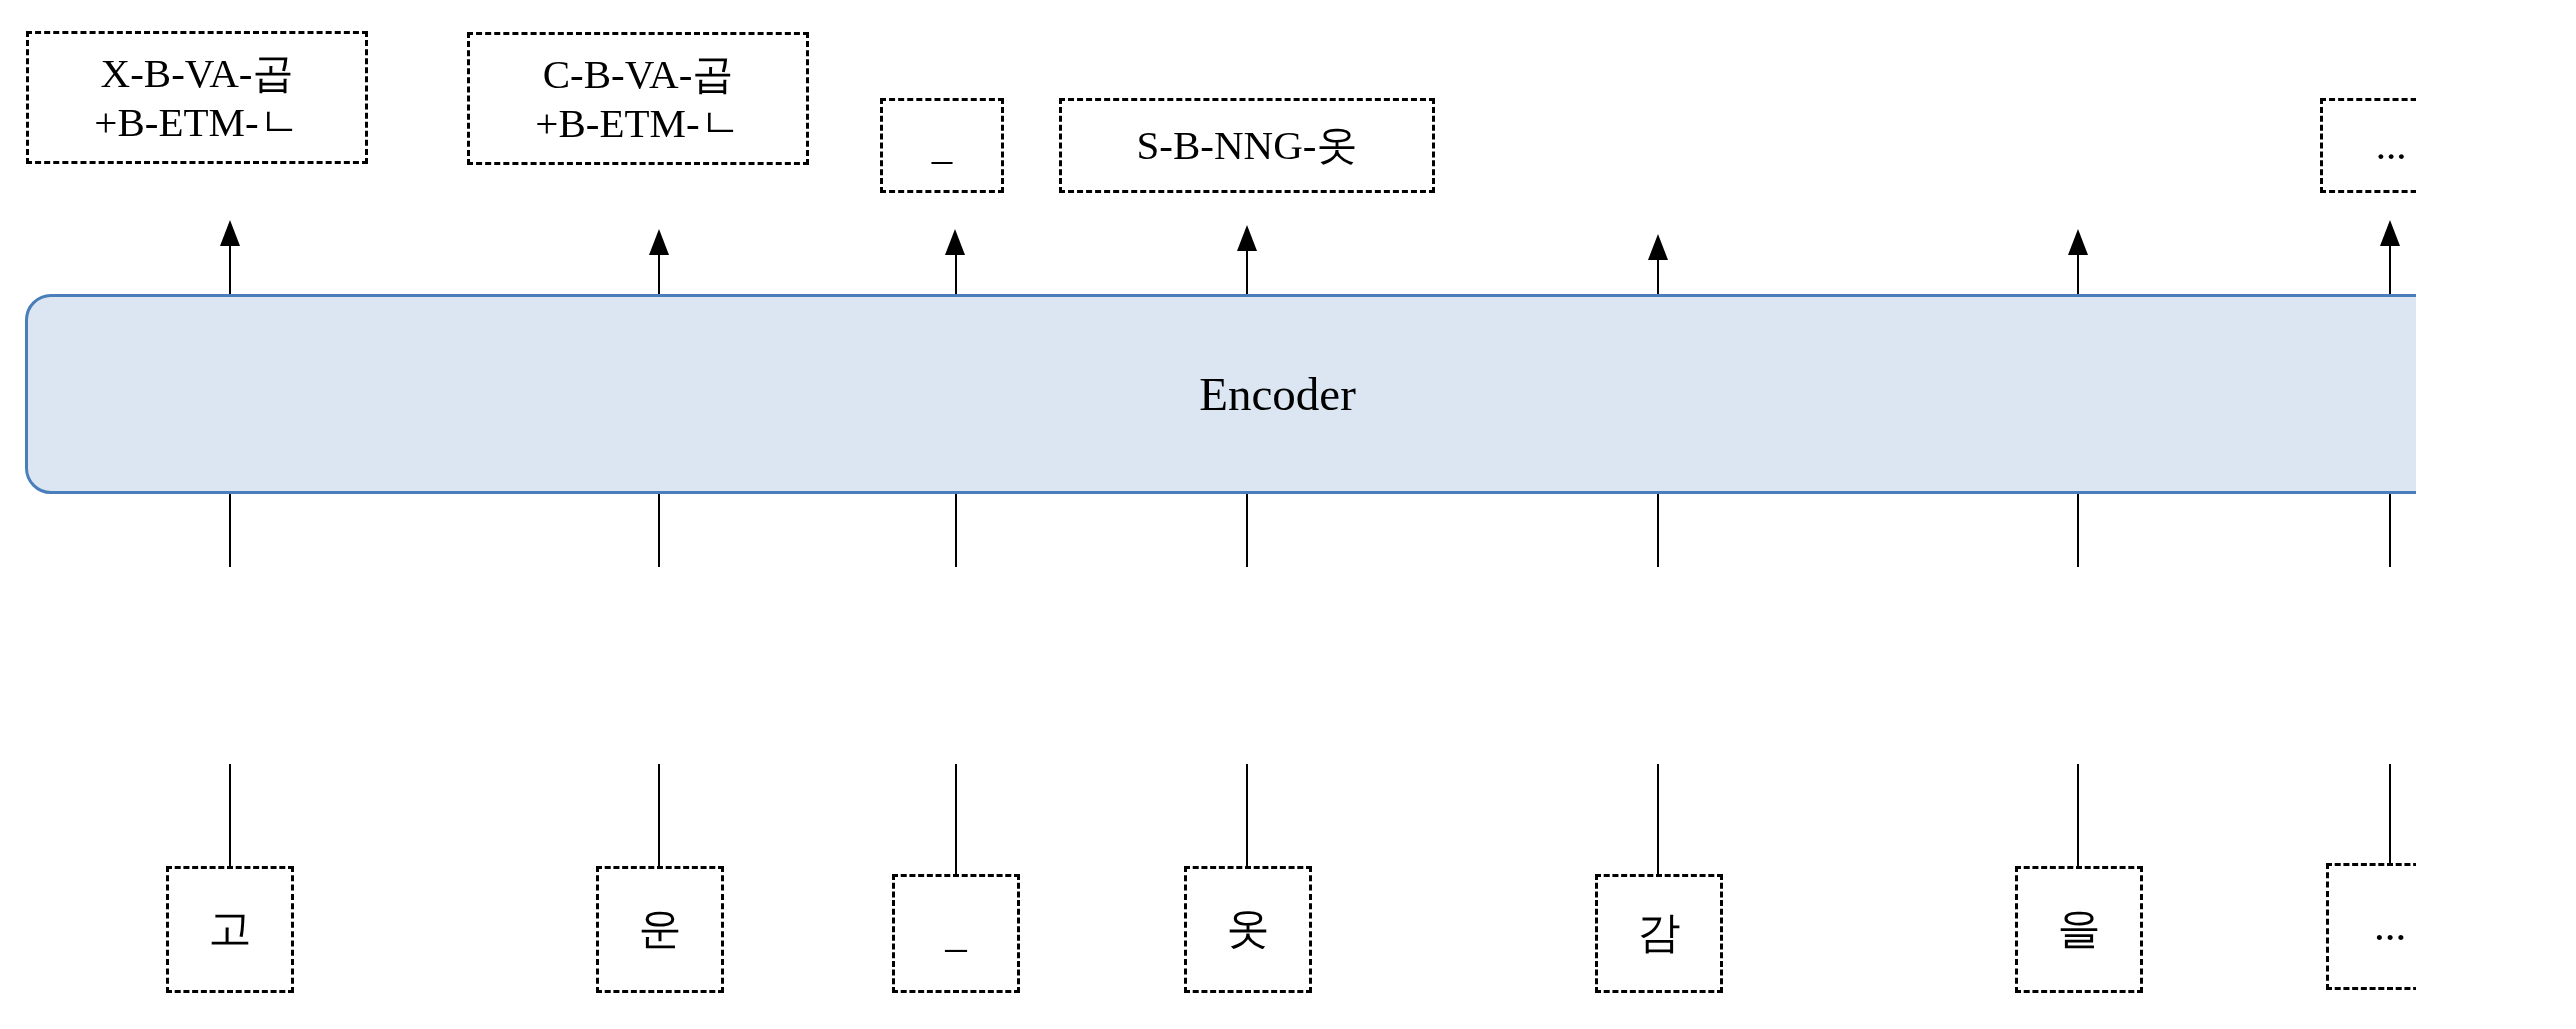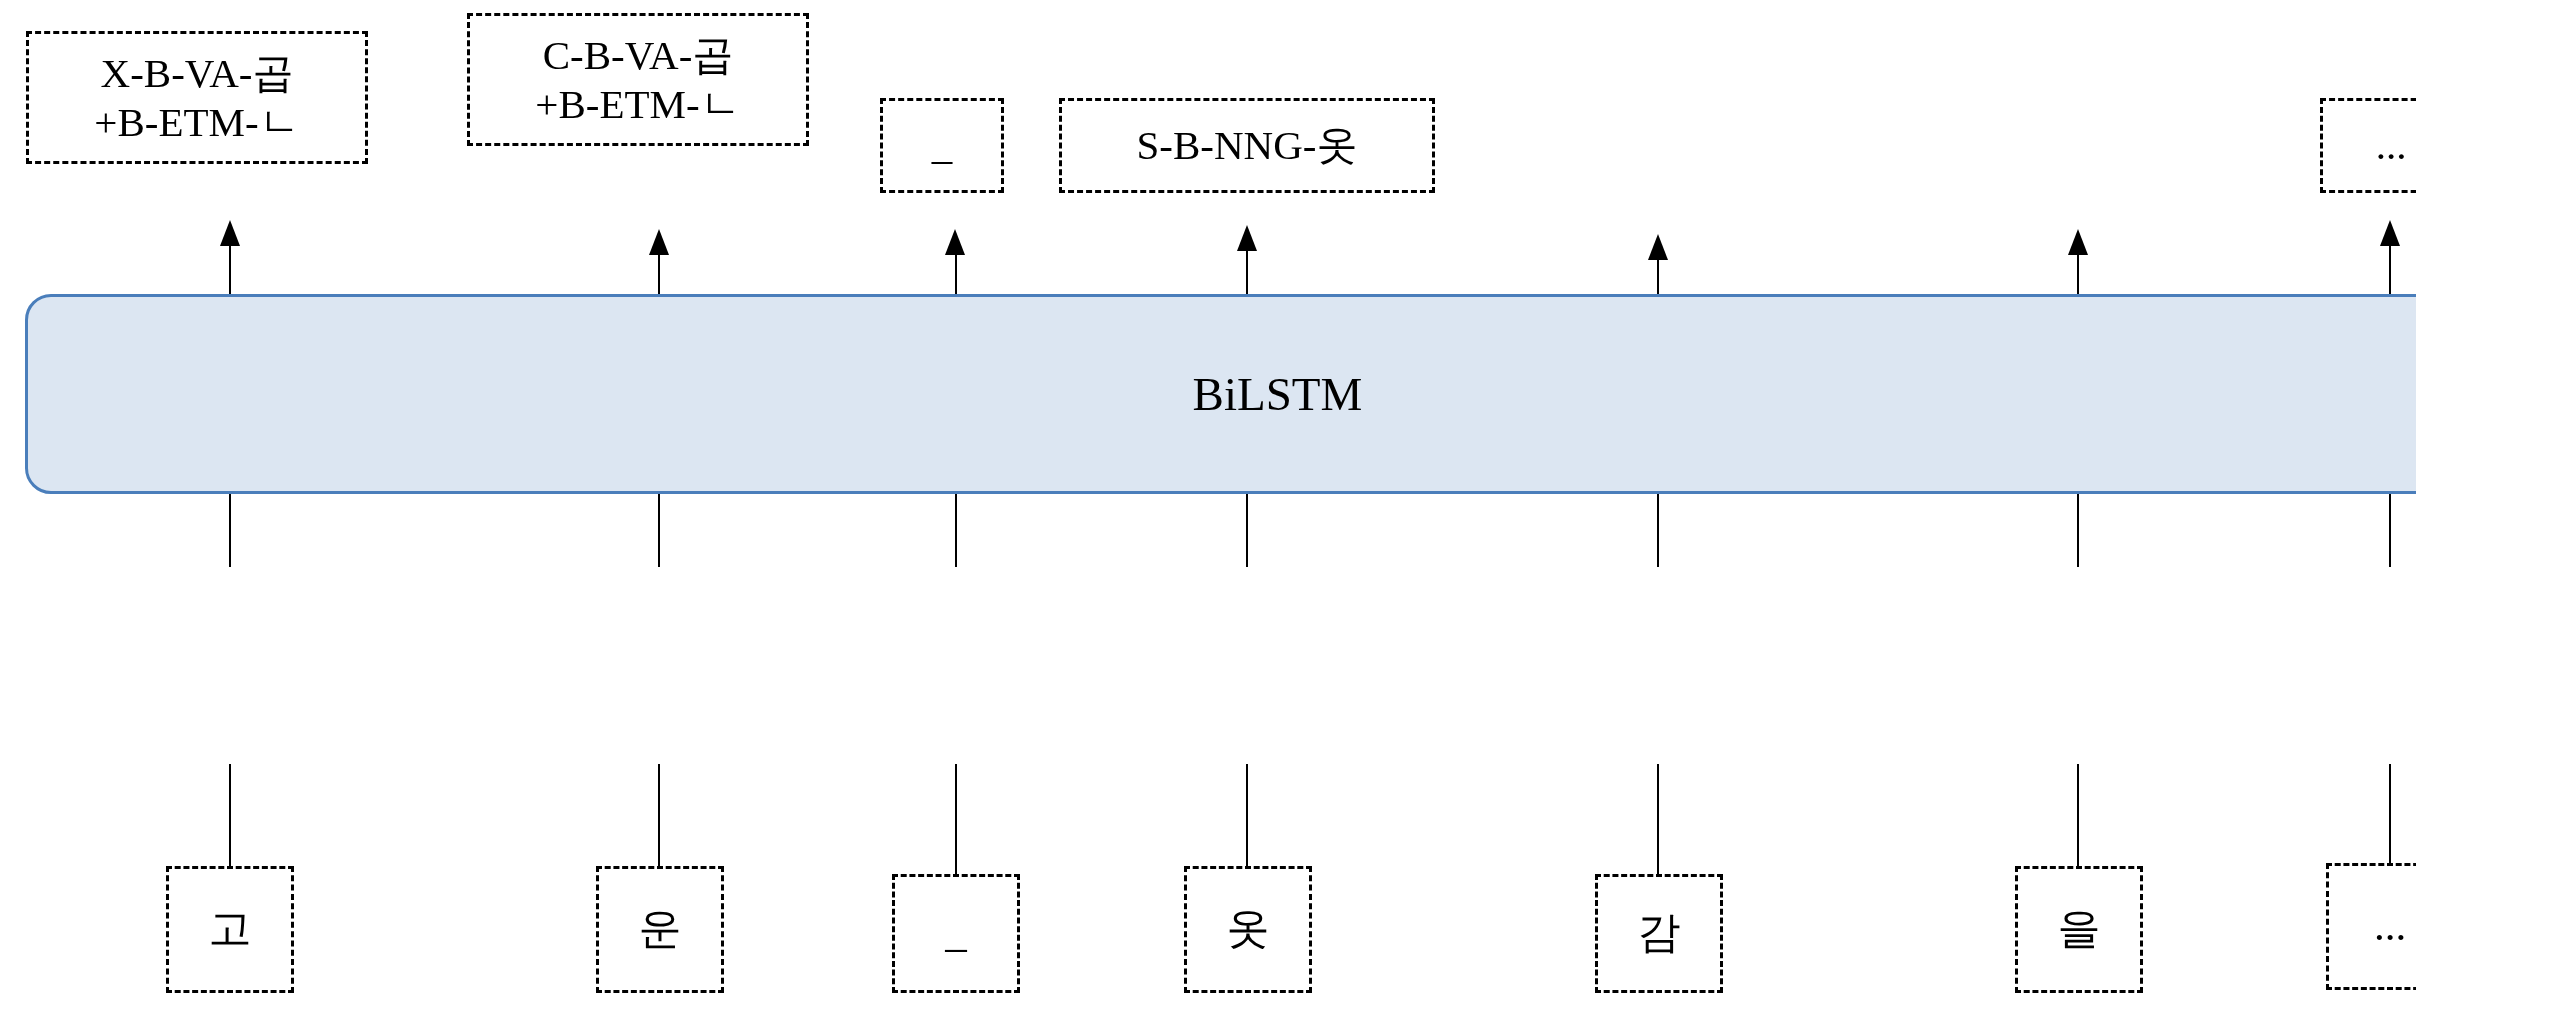--- a/index.html
+++ b/index.html
@@ -89,21 +89,21 @@
 </head>
 <body>
 
 <div id="canvas">
 
   <div class="dbox out tall" style="left:26px; top:31px; width:342px; height:133px;">
     <span class="ln">X-B-VA-곱</span>
     <span class="ln">+B-ETM-ㄴ</span>
   </div>
 
-  <div class="dbox out tall" style="left:467px; top:13px; width:342px; height:133px;">
+  <div class="dbox out tall" style="left:467px; top:32px; width:342px; height:133px;">
     <span class="ln">C-B-VA-곱</span>
     <span class="ln">+B-ETM-ㄴ</span>
   </div>
 
   <div class="dbox out" style="left:880px; top:98px; width:124px; height:95px;">
     <span class="ln">_</span>
   </div>
 
   <div class="dbox out" style="left:1059px; top:98px; width:376px; height:95px;">
     <span class="ln">S-B-NNG-옷</span>
@@ -130,21 +130,21 @@
   <div class="arrow" style="left:1657px; top:258px; height:36px;"></div>
   <div class="arrowhead" style="left:1648px; top:234px;"></div>
 
   <div class="arrow" style="left:2077px; top:254px; height:40px;"></div>
   <div class="arrowhead" style="left:2068px; top:229px;"></div>
 
   <div class="arrow" style="left:2389px; top:244px; height:50px;"></div>
   <div class="arrowhead" style="left:2380px; top:220px;"></div>
 
   <div class="layer bilstm" style="left:25px; top:294px; width:2505px; height:200px;">
-    <span>BiLSTM</span>
+    <span>Encoder</span>
   </div>
 
   <div class="vline" style="left:229px;  top:494px; height:73px;"></div>
   <div class="vline" style="left:658px;  top:494px; height:73px;"></div>
   <div class="vline" style="left:955px; top:494px; height:73px;"></div>
   <div class="vline" style="left:1246px; top:494px; height:73px;"></div>
   <div class="vline" style="left:1657px; top:494px; height:73px;"></div>
   <div class="vline" style="left:2077px; top:494px; height:73px;"></div>
   <div class="vline" style="left:2389px; top:494px; height:73px;"></div>
 

